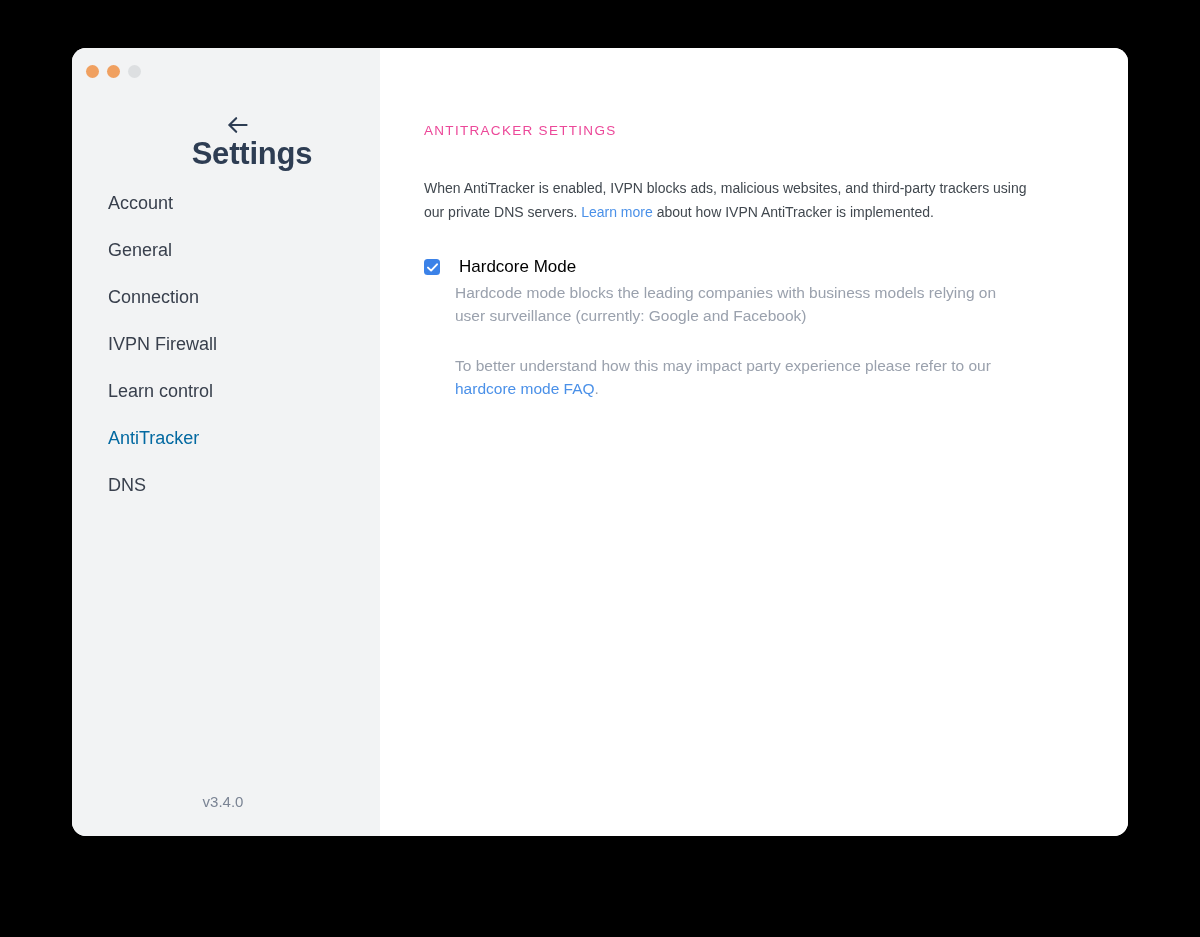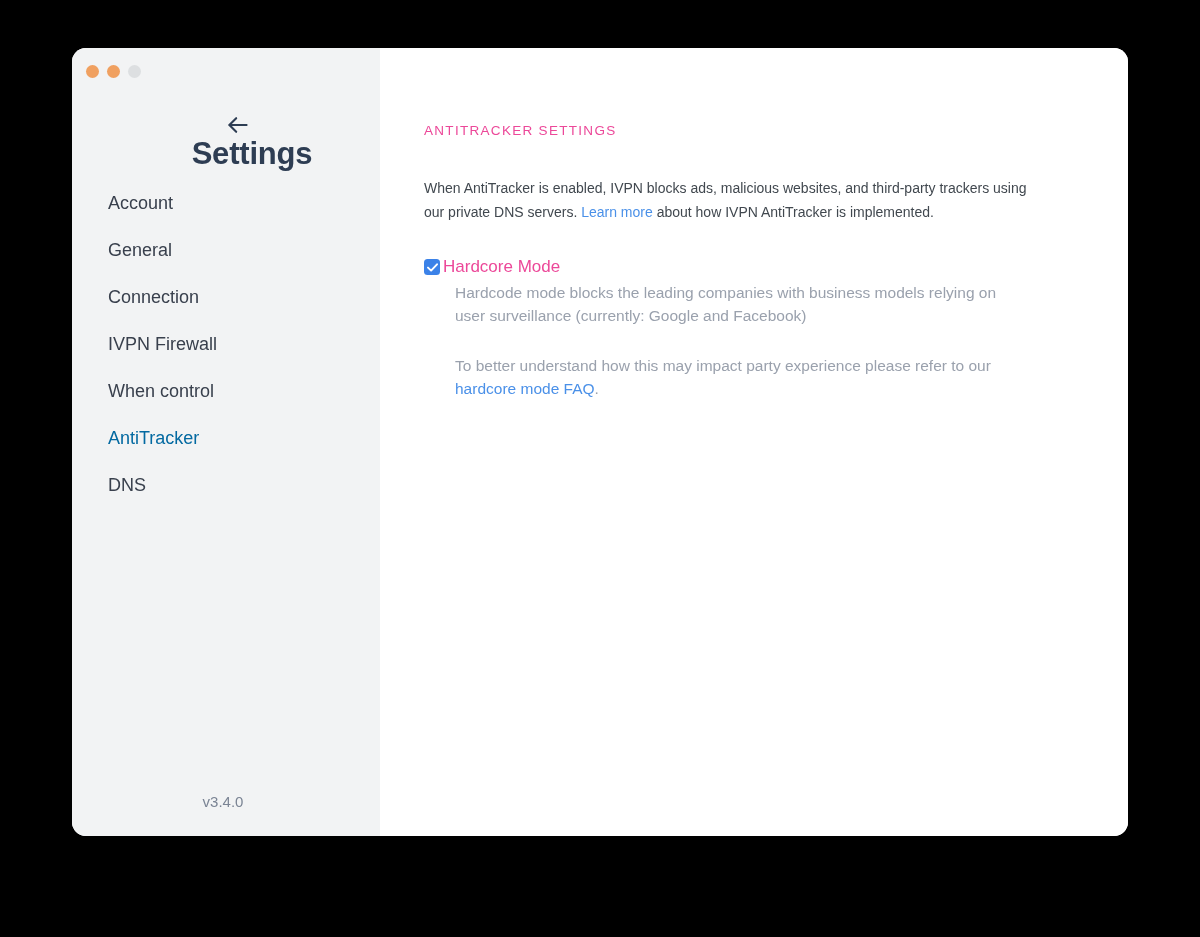--- a/index.html
+++ b/index.html
@@ -155,22 +155,22 @@
     display: flex;
     align-items: center;
     justify-content: center;
     cursor: pointer;
     flex: 0 0 auto;
   }
   .checkbox svg { display: block; }
 
   .option-label {
     font-size: 17px;
-    color: #ec4899;
-    margin-left: 3px;
+    color: #000000;
+    margin-left: 19px;
     cursor: pointer;
   }
 
   .sub-block { margin-left: 31px; }
 
   .note {
     margin-top: 4px;
     font-size: 15.5px;
     line-height: 23px;
     color: #9aa1ad;
@@ -201,21 +201,21 @@
           </svg>
         </div>
         <div class="settings-title">Settings</div>
       </div>
 
       <nav class="nav">
         <div class="nav-item">Account</div>
         <div class="nav-item">General</div>
         <div class="nav-item">Connection</div>
         <div class="nav-item">IVPN Firewall</div>
-        <div class="nav-item">When control</div>
+        <div class="nav-item">Learn control</div>
         <div class="nav-item active">AntiTracker</div>
         <div class="nav-item">DNS</div>
       </nav>
 
       <div class="version">v3.4.0</div>
     </div>
 
     <div class="content">
 
       <div class="section-title">ANTITRACKER SETTINGS</div>

